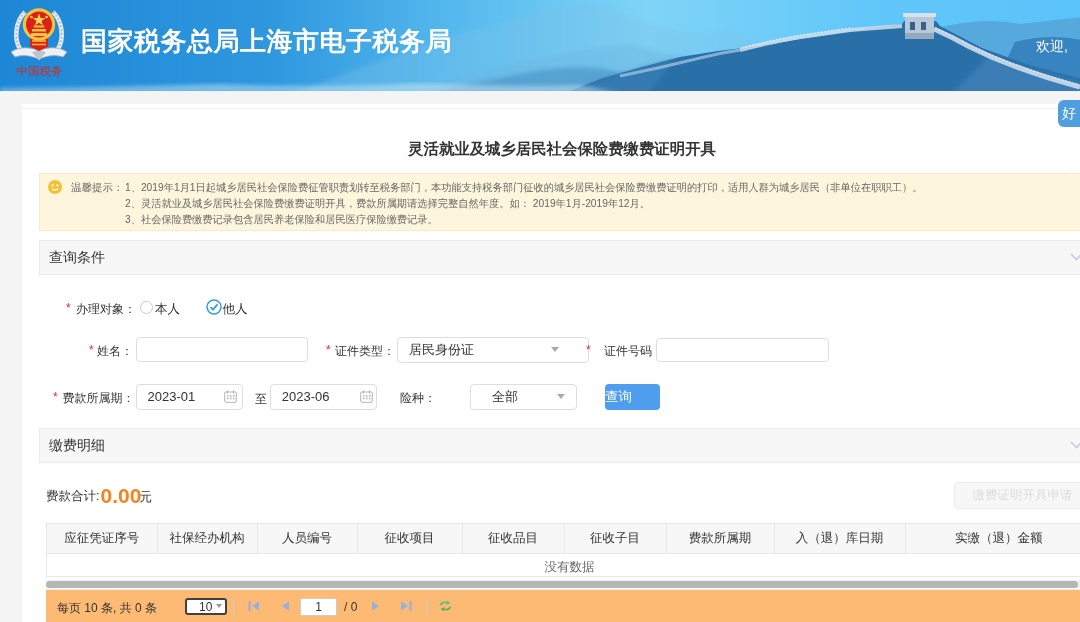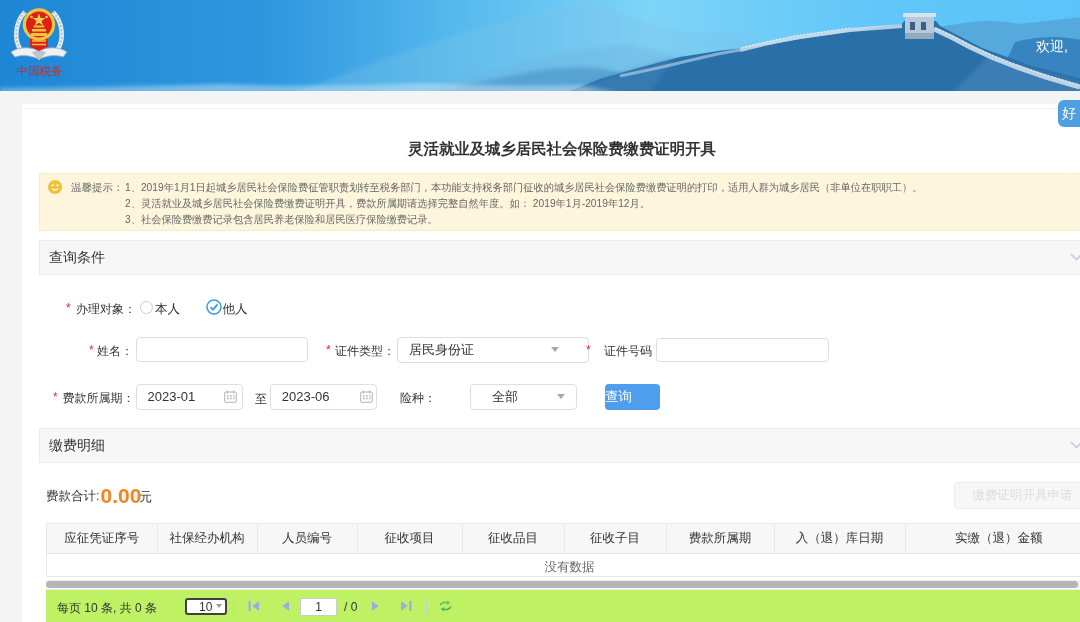--- a/index.html
+++ b/index.html
@@ -29,21 +29,21 @@
 .btn-query{position:absolute;left:605px;top:384px;width:55px;height:26px;background:#4f9ded;border-radius:4px;color:#fff;font-size:13.5px;text-align:left;line-height:26px}
 .btn-disabled{position:absolute;left:954px;top:482px;width:148px;height:27px;background:#f7f7f7;border:1px solid #ececec;border-radius:4px;color:#dcdcdc;font-size:12.5px;text-align:center;line-height:25px;text-indent:-11px}
 .total{position:absolute;left:46px;top:487.5px;font-size:12.5px;color:#333}
 
 .grid{position:absolute;left:46px;top:523px;width:1056px;border:1px solid #e8e8e8;border-bottom:none}
 .grid table{border-collapse:collapse;width:1044px;table-layout:fixed}
 .grid th{height:29px;background:#f7f7f7;border-right:1px solid #e8e8e8;border-bottom:1px solid #e8e8e8;font-size:12.5px;color:#333;font-weight:normal;text-align:center}
 .grid td{height:19px;padding-top:5px;vertical-align:middle;border-bottom:1px solid #e8e8e8;font-size:12.5px;color:#666;text-align:center}
 .hscroll{position:absolute;left:46px;top:580px;width:1034px;height:8px;background:#f0f0f0}
 .hthumb{position:absolute;left:0;top:1px;width:1032px;height:7px;background:#b5b5b5;border-radius:4px}
-.pager{position:absolute;left:46px;top:589px;width:1034px;height:33px;background:#bef264;border-top:1px solid #ececec}
+.pager{position:absolute;left:46px;top:589px;width:1034px;height:33px;background:#fdba74;border-top:1px solid #ececec}
 .pager .txt{position:absolute;top:10px;font-size:12px;color:#333}
 .psel{position:absolute;left:139px;top:8px;width:42px;height:17px;border:2px solid #404040;border-radius:3px;background:#fff;font-size:12px;color:#333;text-align:left;line-height:15px;padding-left:12px}
 .pseltri{position:absolute;left:170px;top:14px;width:0;height:0;border-left:3.5px solid transparent;border-right:3.5px solid transparent;border-top:4.5px solid #999}
 .psep{position:absolute;top:9px;width:1px;height:16px;background:#ccc}
 .pinput{position:absolute;left:254px;top:8px;width:37px;height:18px;border:1px solid #ccc;border-radius:2px;font-size:12px;color:#333;text-align:center;line-height:16px;background:#fff}
 </style>
 </head>
 <body>
 
 <div class="header">
@@ -126,20 +126,21 @@
     <circle cx="23.5" cy="14" r="1.3" fill="#f6d44f"></circle>
     <circle cx="38.5" cy="14" r="1.3" fill="#f6d44f"></circle>
 
     <path d="M25.5,22.5 L36.5,22.5 L36,24.5 L26,24.5 Z" fill="#f2c340"></path>
     <path d="M24,26 L38,26 L38,28.5 L24,28.5 Z" fill="#f2c340"></path>
     <path d="M23,30 L39,30 L39,33 L23,33 Z" fill="#f2c340"></path>
   </g>
 
   <text x="31.5" y="72" text-anchor="middle" font-size="11.5" fill="#d6281a" font-family="Liberation Serif,serif" textLength="46">中国税务</text>
 </svg>
+<div class="hdr-title">国家税务总局上海市电子税务局</div>
 <div class="hdr-welcome">欢迎,</div>
 </div>
 
 <div class="panel"></div>
 <div style="position:absolute;left:22px;top:108px;width:1058px;height:1px;background:#f2f2f2"></div>
 <div class="rate-tag">好差评</div>
 <div class="pg-title">灵活就业及城乡居民社会保险费缴费证明开具</div>
 
 <div class="tip"></div>
 <svg class="tip-smiley" width="14" height="14" viewBox="0 0 14 14">

